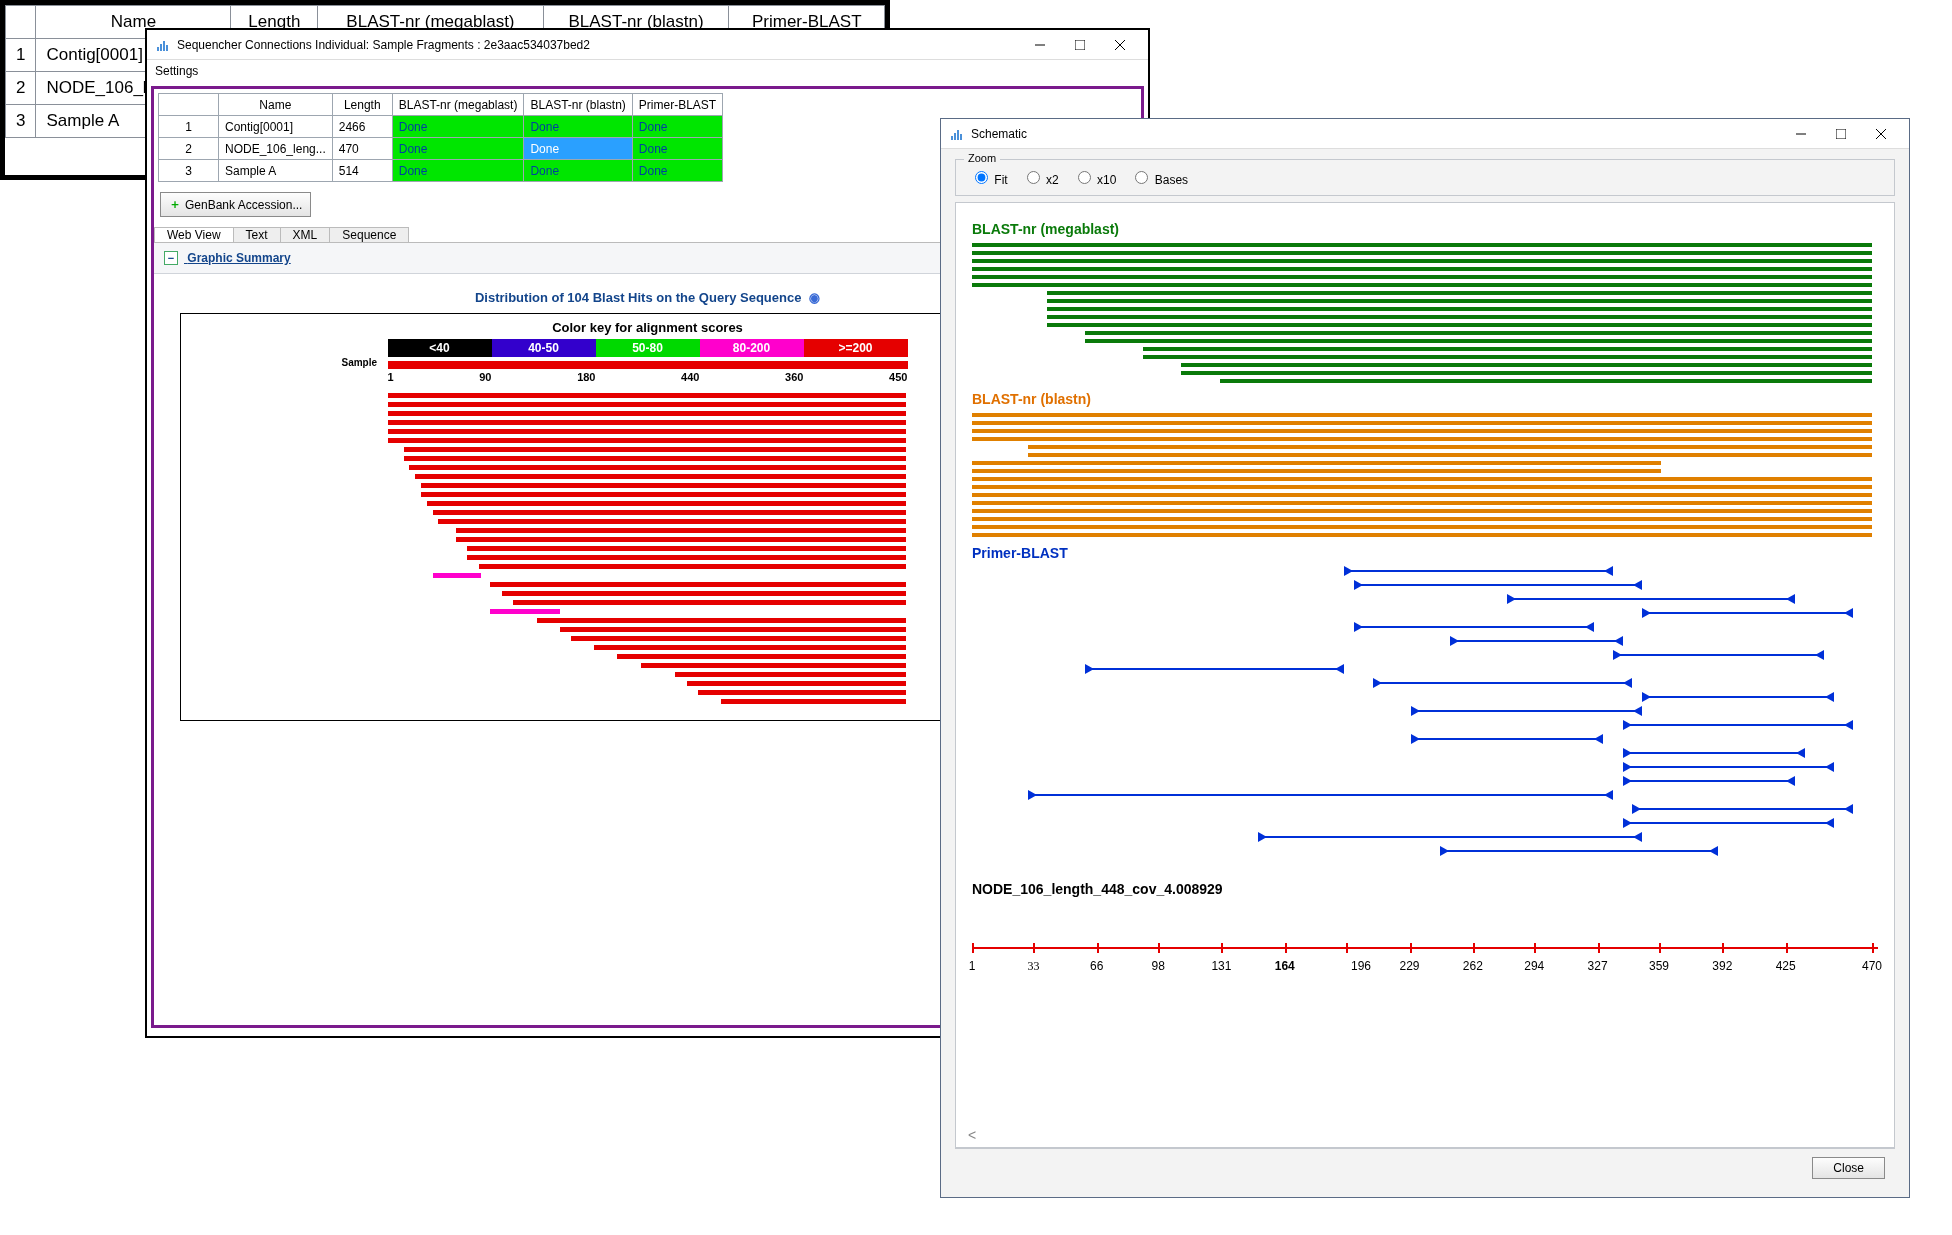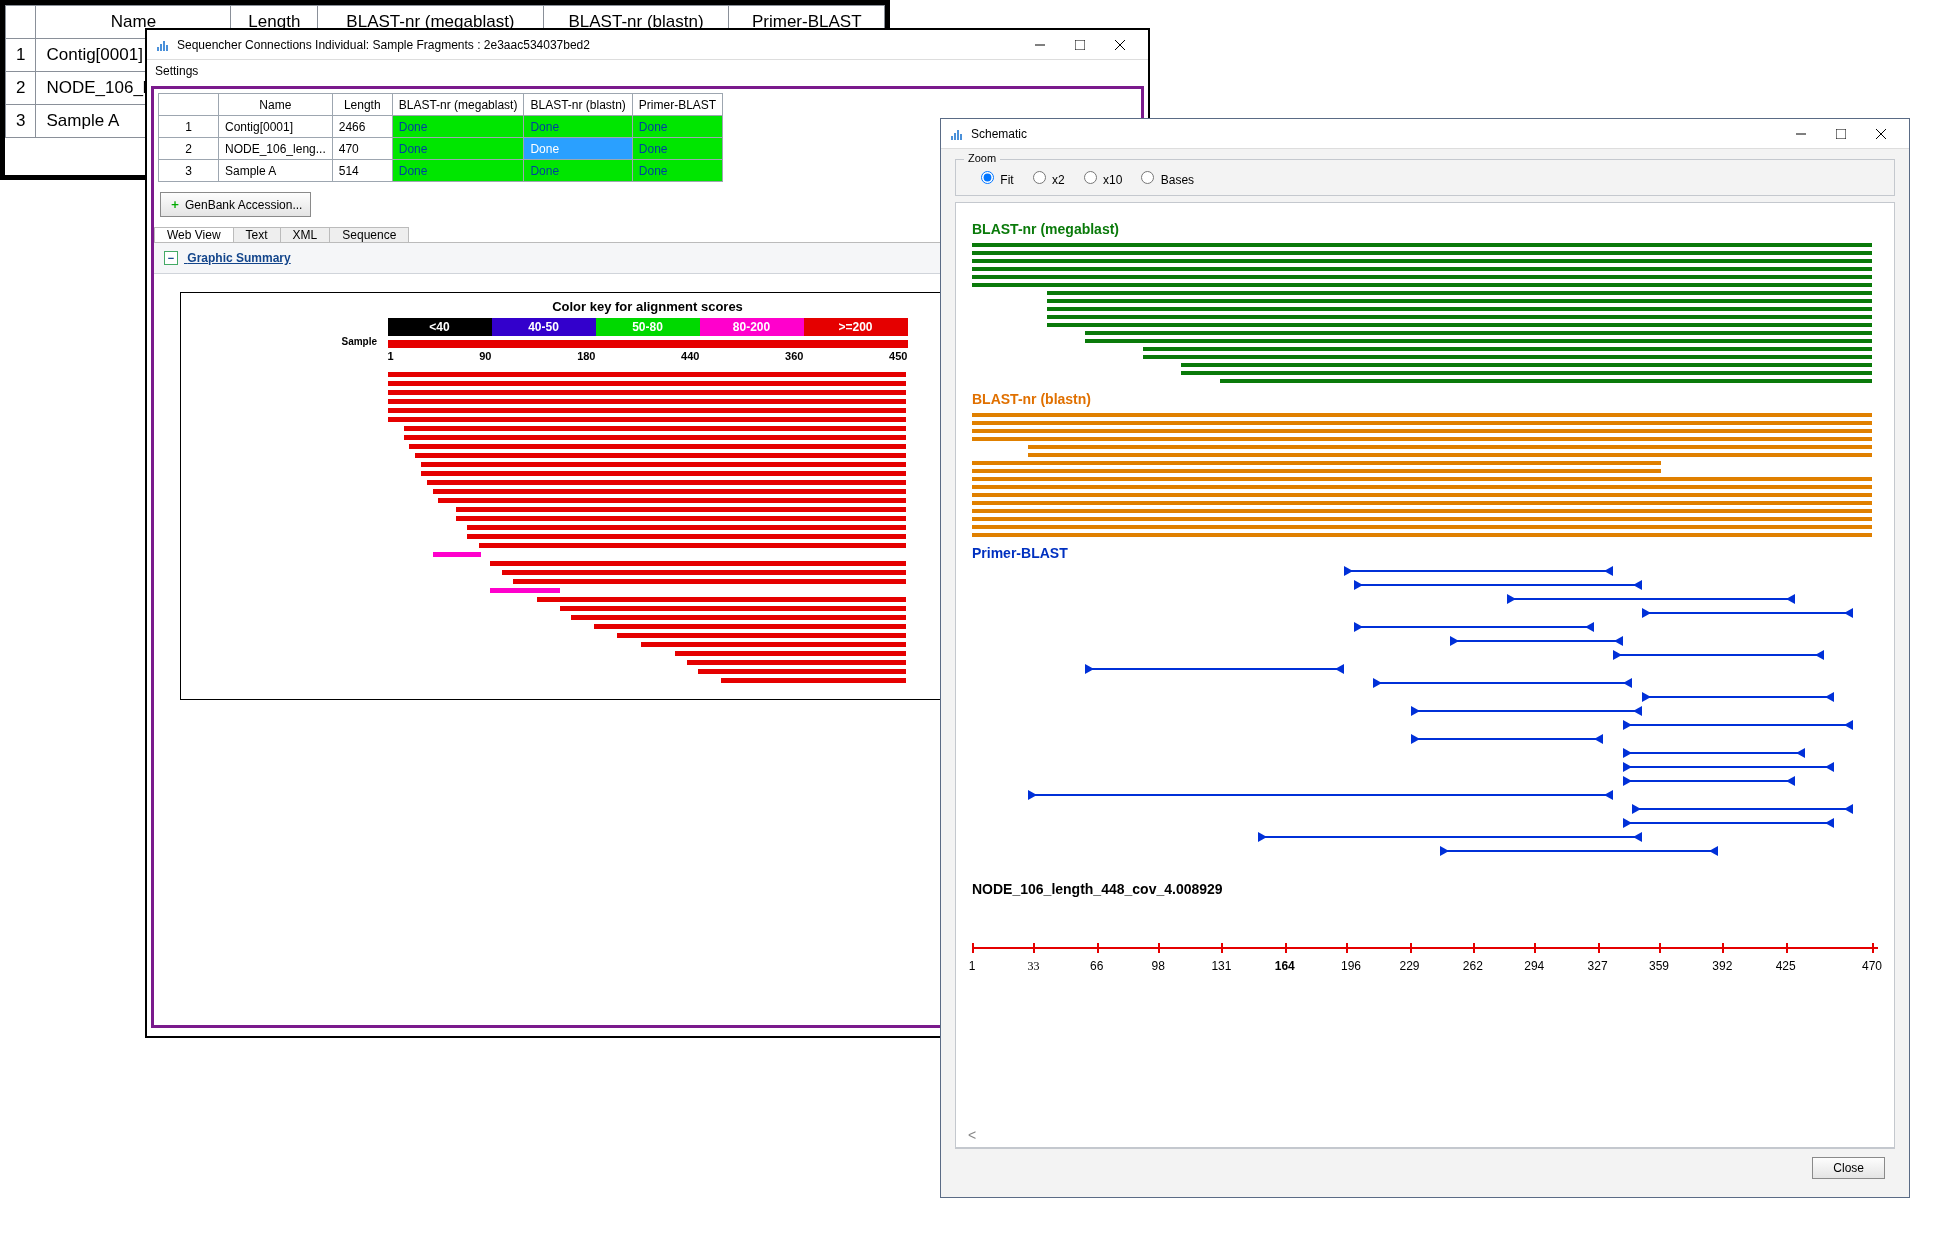--- a/index.html
+++ b/index.html
@@ -53,21 +53,21 @@
 .biggrid .n{width:28px;text-align:center}
 .sp-pend{background:#ffff00;color:#1b1b7a;font-weight:bold}
 .sp-pblue{background:#2aa0ff;color:#fff;font-weight:bold}
 .sp-send{background:#00e6e6;color:#1b1b7a;font-weight:bold}
 .sp-wait{background:#ff9900;color:#1b1b7a;font-weight:bold}
 .sp-done{background:#00e600;color:#1b1b7a;font-weight:bold}
 
 
 #win-schem{left:940px;top:118px;width:970px;height:1080px;border:1px solid #5a6b85}
 #win-schem .body{padding:10px 14px;height:calc(100% - 30px);background:#f3f3f3;display:flex;flex-direction:column}
-.zoombox{border:1px solid #c4c8ce;padding:8px 20px;margin-bottom:6px;position:relative;font-size:12px}
+.zoombox{border:1px solid #c4c8ce;padding:8px 14px;margin-bottom:6px;position:relative;font-size:12px}
 .zoombox .lgd{position:absolute;top:-8px;left:8px;background:#f3f3f3;padding:0 4px;font-size:11px}
 .zoombox label{margin-right:14px}
 .schemview{flex:1;background:#fff;border:1px solid #c4c8ce;padding:10px 16px 4px;overflow:hidden;position:relative}
 .sec-title{font-weight:bold;font-size:14px;margin:8px 0 6px}
 .sec-mega{color:#0a7a0a}
 .sec-blastn{color:#e07000}
 .sec-primer{color:#0030c0}
 .schemrow{height:4px;margin:4px 0;position:relative}
 .schemrow span{position:absolute;height:4px}
 .primerrow{height:8px;margin:6px 0;position:relative}
@@ -167,20 +167,24 @@
           <div class="tab act">Web View</div>
           <div class="tab">Text</div>
           <div class="tab">XML</div>
           <div class="tab">Sequence</div>
         </div>
       <div class="gsummary">
         <span class="toggle">−</span>
         <span>Graphic Summary</span>
       </div>
       <div class="blastwrap">
+        <div class="blast-title">
+          <span>Distribution of 104 Blast Hits on the Query Sequence</span>
+          <span style="color:#3a6bd6">&nbsp;◉</span>
+        </div>
         <div class="ckwrap">
           <div class="ck-legend">Color key for alignment scores</div>
           <div class="ckbar" id="ckbar">
               <div style="background: rgb(0, 0, 0);">&lt;40</div>
               <div style="background: rgb(51, 0, 204);">40-50</div>
               <div style="background: rgb(0, 217, 0);">50-80</div>
               <div style="background: rgb(255, 0, 204);">80-200</div>
               <div style="background: rgb(229, 0, 0);">&gt;=200</div>
             </div>
           <div class="querybar">
@@ -620,21 +624,21 @@
               <div class="tick" style="left: 900px;"></div>
             </div>
           </div>
         <div class="ticklbls" id="axlabels">
             <span style="left: 0px;">1</span>
             <span style="left: 61.4072px; font-family: Liberation Serif, serif;">33</span>
             <span style="left: 124.733px;">66</span>
             <span style="left: 186.141px;">98</span>
             <span style="left: 249.467px;">131</span>
             <span style="left: 312.793px; font-weight: bold;">164</span>
-            <span style="left: 379px;">196</span>
+            <span style="left: 389px;">196</span>
             <span style="left: 437.527px;">229</span>
             <span style="left: 500.853px;">262</span>
             <span style="left: 562.26px;">294</span>
             <span style="left: 625.586px;">327</span>
             <span style="left: 686.994px;">359</span>
             <span style="left: 750.32px;">392</span>
             <span style="left: 813.646px;">425</span>
             <span style="left: 900px;">470</span>
           </div>
         <span class="scrollhint">&lt;</span>

